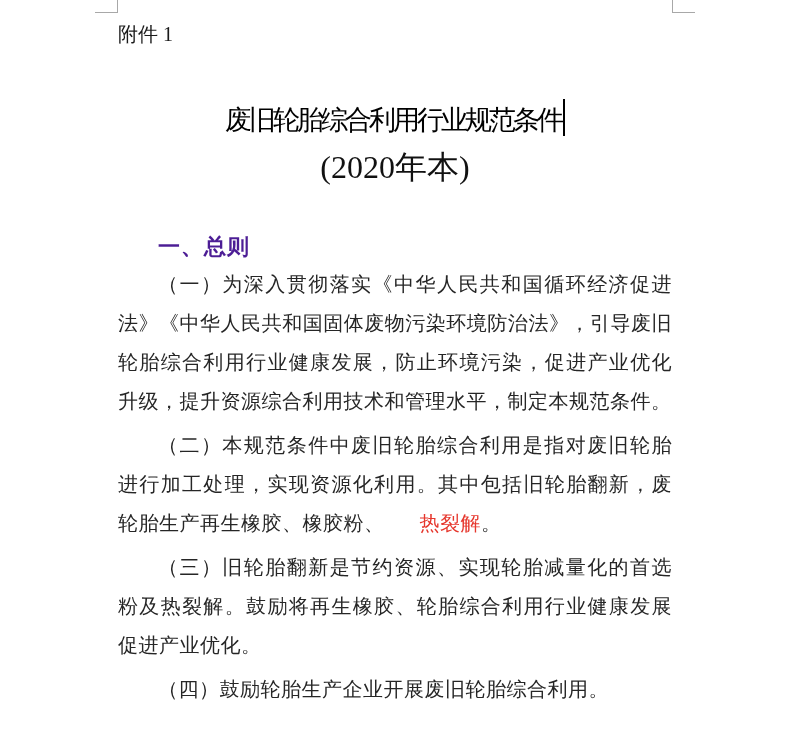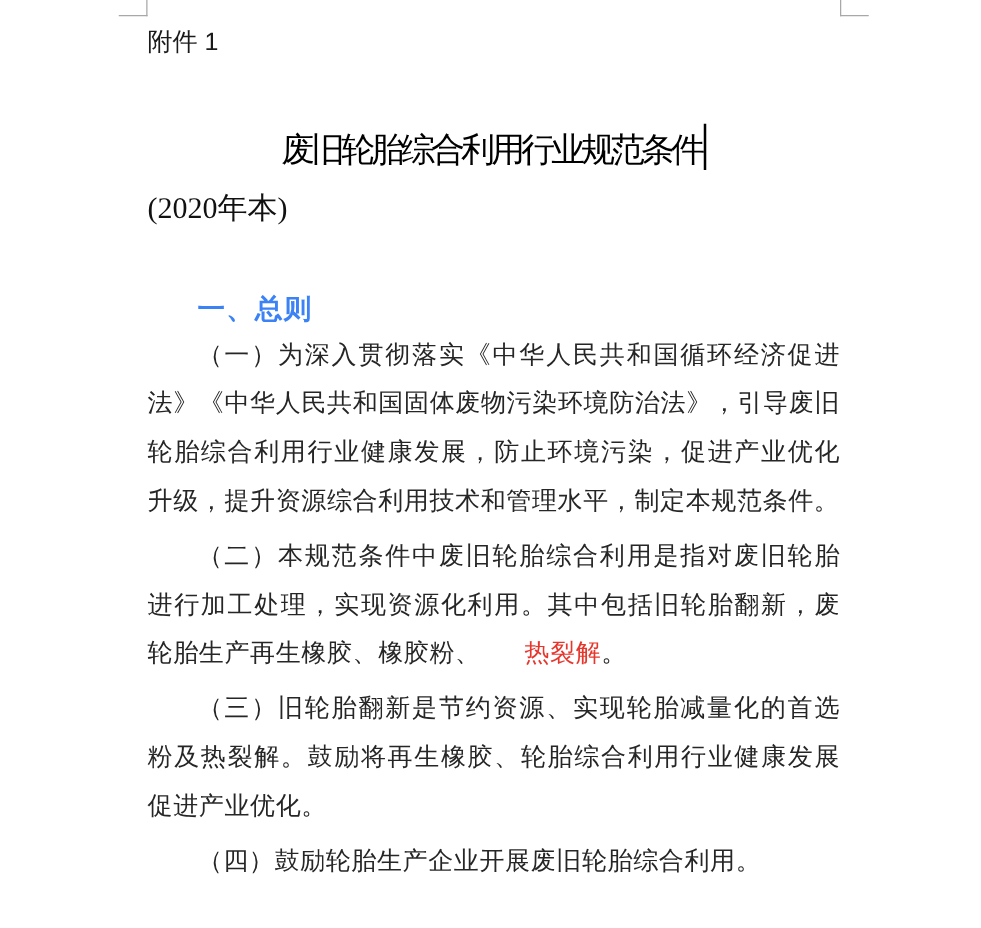--- a/index.html
+++ b/index.html
@@ -20,45 +20,45 @@
   .mark-tl-h { left: 95px;  top: 12px; width: 23px; height: 1px;  }
   .mark-tr-v { left: 672px; top: 0;    width: 1px;  height: 13px; }
   .mark-tr-h { left: 672px; top: 12px; width: 23px; height: 1px;  }
 
   .content {
     position: absolute; left: 118px; top: 0; width: 554px;
     color: var(--text-color, #212121);
   }
   .attachment {
     margin-top: 21px;
-    font-family: Liberation Sans, sans-serif;
+    font-family: Liberation Serif, serif;
     font-size: 20px; line-height: 26px; color: #1a1a1a;
   }
   .title {
     margin: 52px 0 0 0;
     font-family: "Liberation Sans", "DejaVu Sans", sans-serif;
     font-size: 27px; font-weight: 400; letter-spacing: -3px;
     line-height: 34px; text-align: center; color: #000;
     white-space: nowrap;
   }
   .cursor {
     display: inline-block; width: 2px; height: 37px;
     background: #000; margin-left: 2px; margin-bottom: -7px;
     letter-spacing: 0;
   }
   .edition {
     margin-top: 15px;
     font-family: "Liberation Serif", "DejaVu Serif", serif;
-    font-size: 24px; line-height: 30px; text-align: left; color: #111;
+    font-size: 32px; line-height: 30px; text-align: center; color: #111;
   }
   .heading {
     margin: 52px 0 0 0; padding-left: 40px;
     font-family: "Liberation Sans", "DejaVu Sans", sans-serif;
     font-size: 22px; font-weight: 700; letter-spacing: 1px;
-    line-height: 26px; color: #3b82f6;
+    line-height: 26px; color: #4c1d95;
   }
   .body { margin-top: 5px; }
   .para { margin-top: 5px; }
   .body .para:first-child { margin-top: 0; }
   .ln {
     font-size: 20px; line-height: 39px; letter-spacing: 0.5px;
     color: #262626;
     text-align: justify; text-align-last: justify;
     text-justify: inter-character;
   }

